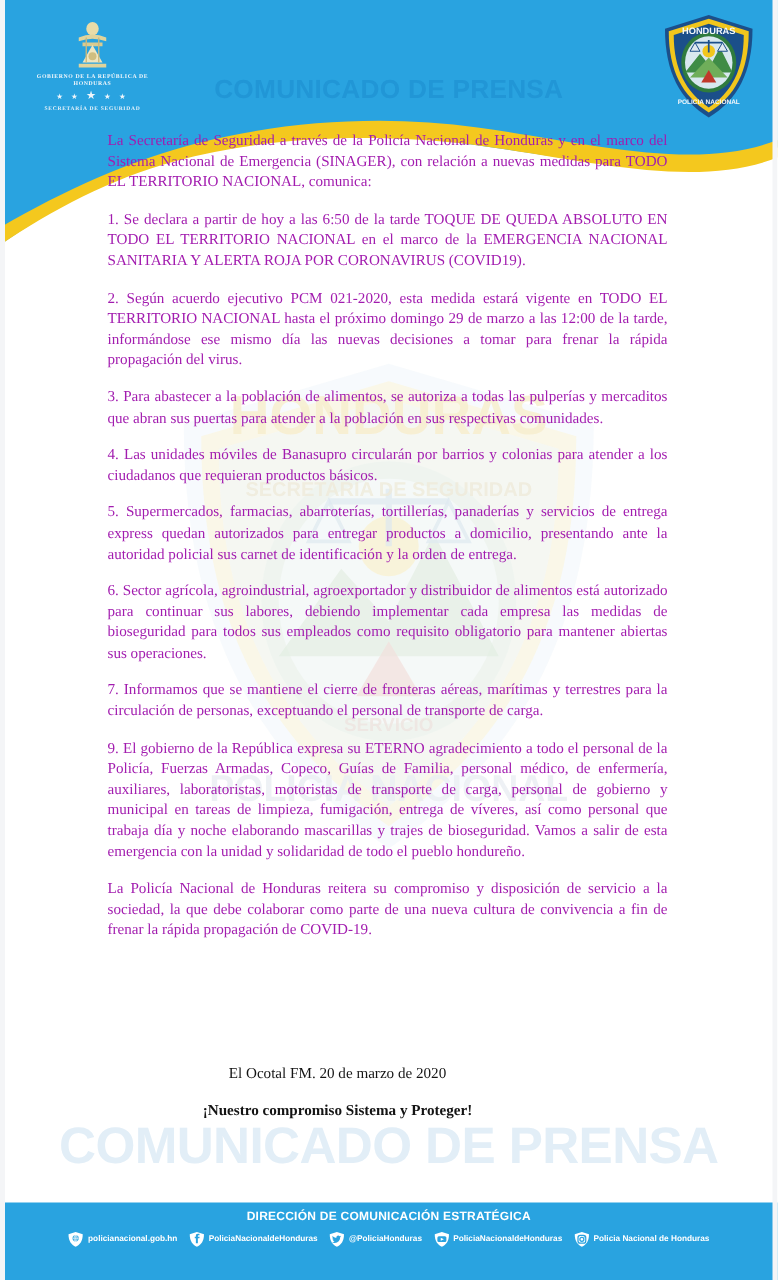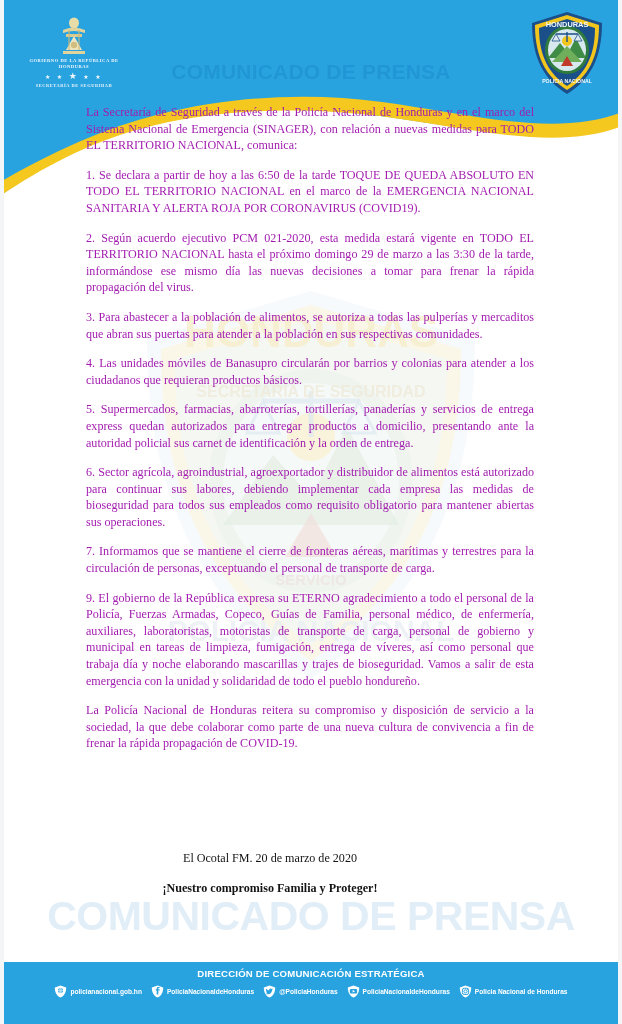--- a/index.html
+++ b/index.html
@@ -279,32 +279,32 @@
   <text x="180" y="112" font-family="Liberation Sans, sans-serif" font-size="16" font-weight="bold" fill="#c9bb84" text-anchor="middle" opacity="0.8">SECRETARIA DE SEGURIDAD</text>
   <text x="180" y="300" font-family="Liberation Sans, sans-serif" font-size="15" font-weight="bold" fill="#c8a89a" text-anchor="middle" opacity="0.85">SERVICIO</text>
   <text x="180" y="356" font-family="Liberation Sans, sans-serif" font-size="30" font-weight="bold" fill="#b9c9d6" text-anchor="middle" opacity="0.8">POLICIA NACIONAL</text>
 </svg>
 
 <div class="wm-press">COMUNICADO DE PRENSA</div>
 
 <div class="content">
   <p>La Secretaría de Seguridad a través de la Policía Nacional de Honduras y en el marco del Sistema Nacional de Emergencia (SINAGER), con relación a nuevas medidas para TODO EL TERRITORIO NACIONAL, comunica:</p>
   <p>1. Se declara a partir de hoy a las 6:50 de la tarde TOQUE DE QUEDA ABSOLUTO EN TODO EL TERRITORIO NACIONAL en el marco de la EMERGENCIA NACIONAL SANITARIA Y ALERTA ROJA POR CORONAVIRUS (COVID19).</p>
-  <p>2. Según acuerdo ejecutivo PCM 021-2020, esta medida estará vigente en TODO EL TERRITORIO NACIONAL hasta el próximo domingo 29 de marzo a las 3:30 de la tarde, informándose ese mismo día las nuevas decisiones a tomar para frenar la rápida propagación del virus.</p>
+  <p>2. Según acuerdo ejecutivo PCM 021-2020, esta medida estará vigente en TODO EL TERRITORIO NACIONAL hasta el próximo domingo 29 de marzo a las 12:00 de la tarde, informándose ese mismo día las nuevas decisiones a tomar para frenar la rápida propagación del virus.</p>
   <p>3. Para abastecer a la población de alimentos, se autoriza a todas las pulperías y mercaditos que abran sus puertas para atender a la población en sus respectivas comunidades.</p>
   <p>4. Las unidades móviles de Banasupro circularán por barrios y colonias para atender a los ciudadanos que requieran productos básicos.</p>
   <p>5. Supermercados, farmacias, abarroterías, tortillerías, panaderías y servicios de entrega express quedan autorizados para entregar productos a domicilio, presentando ante la autoridad policial sus carnet de identificación y la orden de entrega.</p>
   <p>6. Sector agrícola, agroindustrial, agroexportador y distribuidor de alimentos está autorizado para continuar sus labores, debiendo  implementar cada empresa las medidas de bioseguridad para todos sus empleados como requisito obligatorio para mantener abiertas sus operaciones.</p>
   <p>7. Informamos que se mantiene el cierre de fronteras aéreas, marítimas y terrestres para la circulación de personas, exceptuando el personal de transporte de carga.</p>
   <p>9. El gobierno de la República expresa su ETERNO agradecimiento a todo el personal de la Policía, Fuerzas Armadas, Copeco, Guías de Familia, personal médico, de enfermería, auxiliares, laboratoristas, motoristas de transporte de carga, personal de gobierno y municipal en tareas de limpieza, fumigación, entrega de víveres, así como personal que trabaja día y noche elaborando mascarillas y trajes de bioseguridad. Vamos a salir de esta emergencia con la unidad y solidaridad de todo el pueblo hondureño.</p>
   <p class="last">La Policía Nacional de Honduras reitera su compromiso y disposición de servicio a la sociedad, la que debe colaborar como parte de una nueva cultura de convivencia a fin de frenar la rápida propagación de COVID-19.</p>
 </div>
 
 <div class="closing date-line">El Ocotal FM. 20 de marzo de 2020</div>
-<div class="closing slogan-line">¡Nuestro compromiso Familia y Proteger!</div>
+<div class="closing slogan-line">¡Nuestro compromiso Sistema y Proteger!</div>
 
 <div class="footer">
   <div class="footer-title">DIRECCIÓN DE COMUNICACIÓN ESTRATÉGICA</div>
   <div class="social-row">
 
     <div class="social-item">
       <svg class="social-ico" viewBox="0 0 13 13">
         <path d="M6.5,0.6 L12.2,2.4 C12.2,8 9.8,11 6.5,12.4 C3.2,11 0.8,8 0.8,2.4 Z" fill="#ffffff"></path>
         <circle cx="6.5" cy="5.6" r="2.5" fill="#29a3e0"></circle>
         <path d="M6.5,3.1 L6.5,8.1 M4,5.6 L9,5.6" stroke="#ffffff" stroke-width="0.5"></path>

